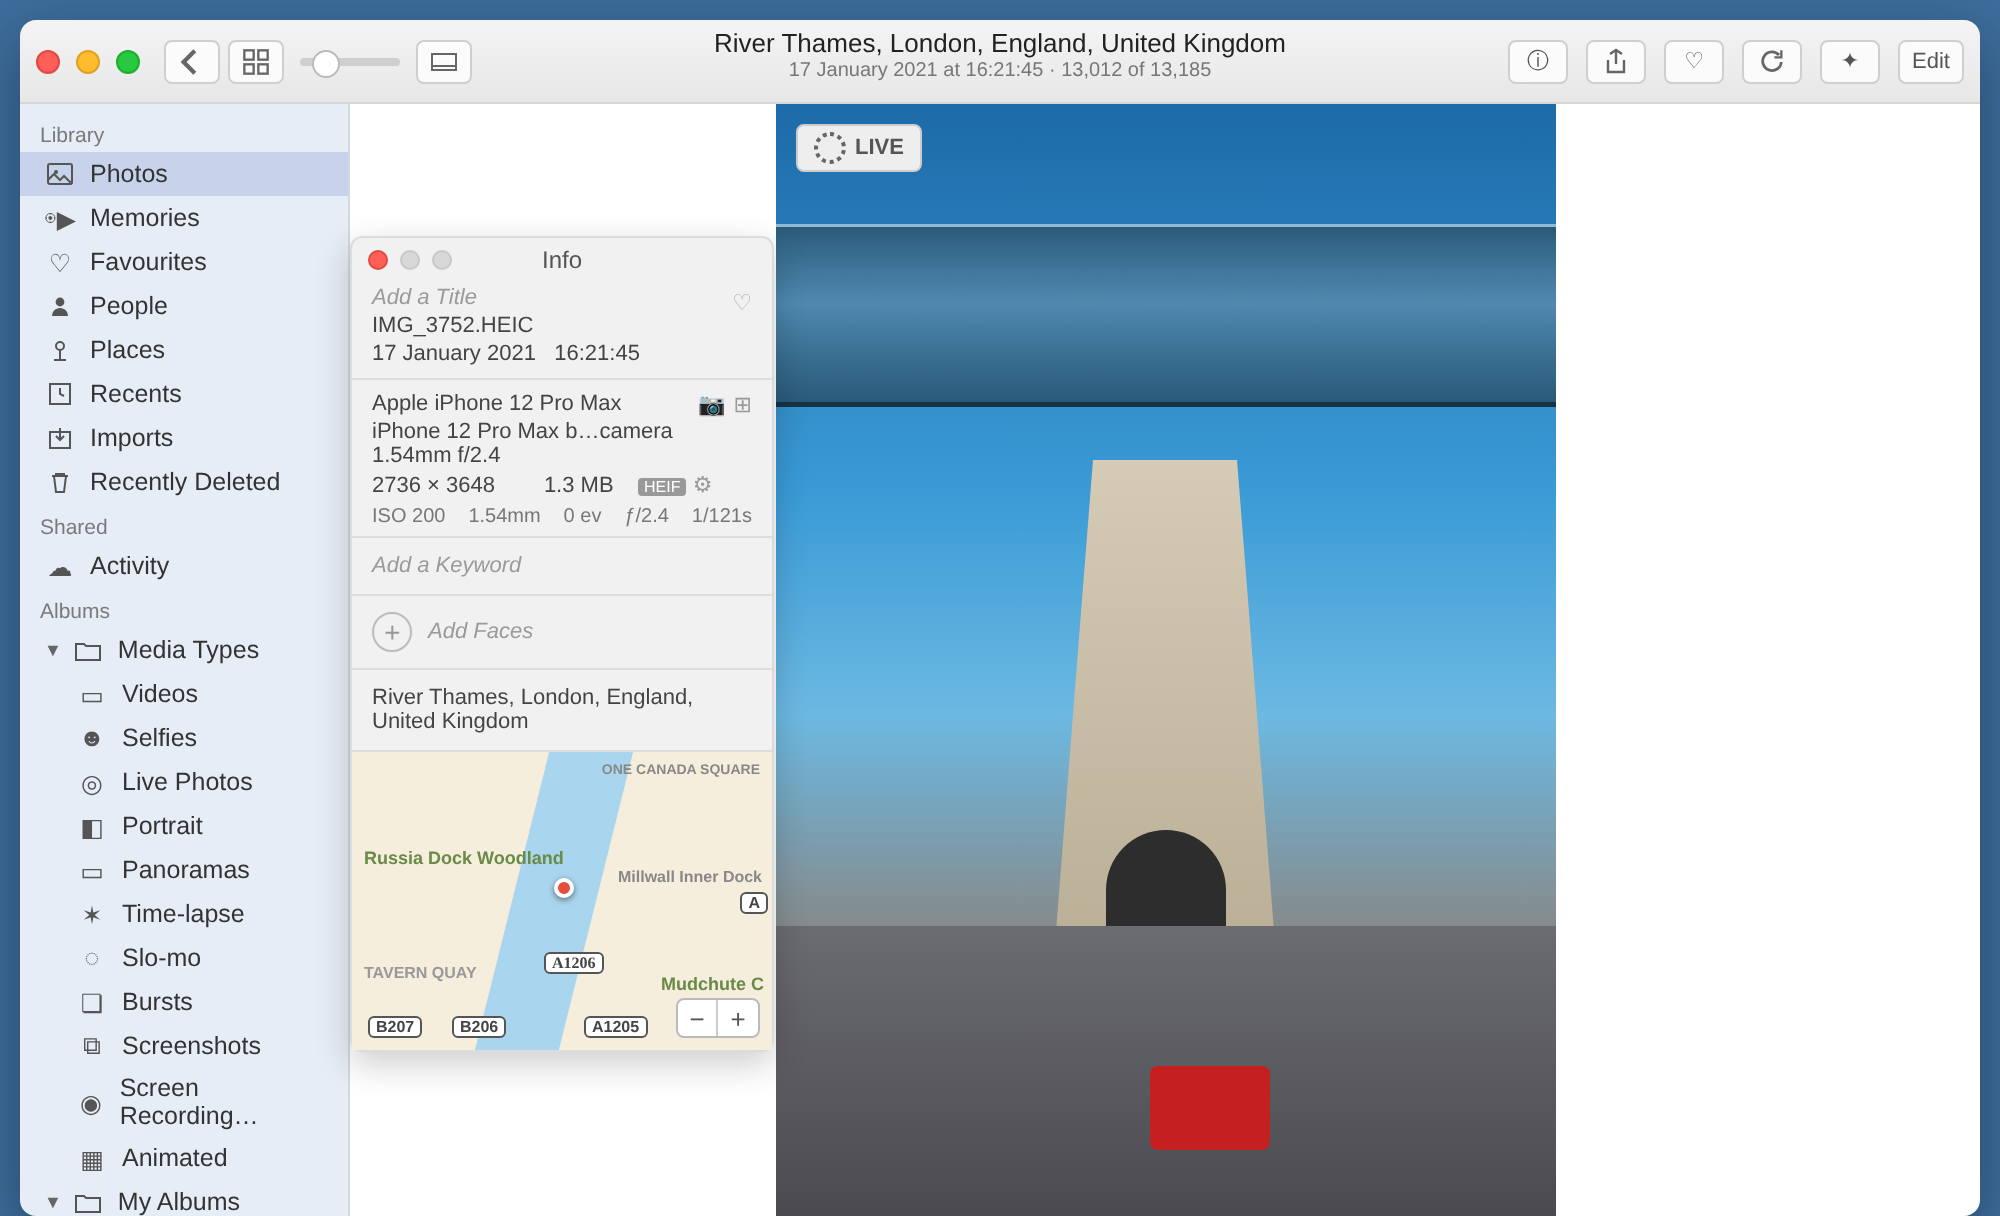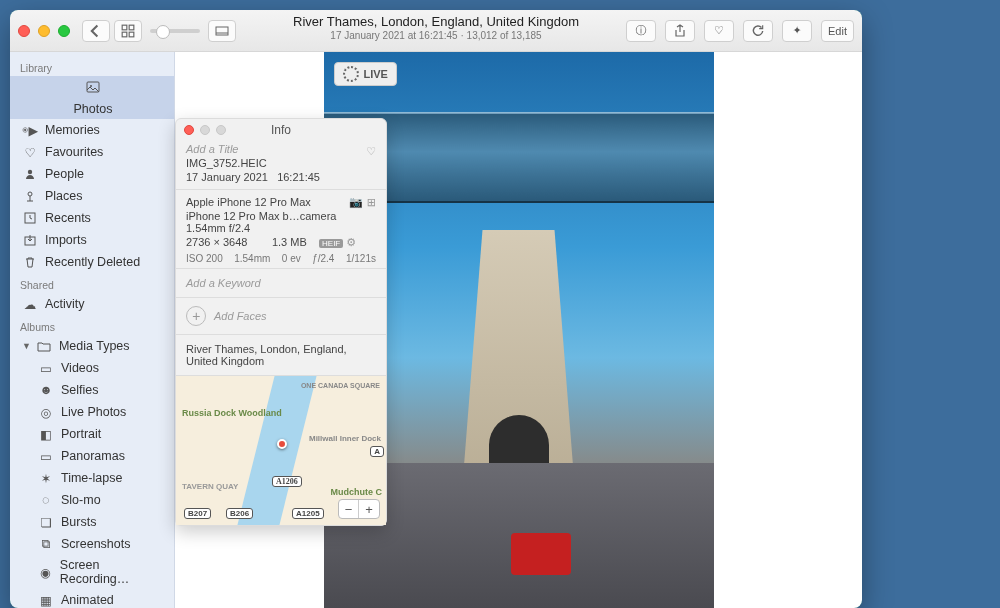--- a/index.html
+++ b/index.html
@@ -10,21 +10,21 @@
     --panel:#f1f1f1;
     --panel-border:#dcdcdc;
     --text:#333;
     --muted:#808080;
     --bg:#3d6d9c;
     --btn:#fbfbfb;
     --btn-border:#cfcfcf;
   }
   *{box-sizing:border-box;font-family:-apple-system,Helvetica,Arial,sans-serif;}
   body{margin:0;background:var(--bg);width:1000px;height:608px;overflow:hidden;padding:10px 10px 0 10px;}
-  .window{width:852px;height:598px;background:#0f766e;border-radius:8px;box-shadow:0 10px 30px rgba(0,0,0,.35);display:flex;flex-direction:column;overflow:hidden;}
+  .window{width:980px;height:598px;background:#0f766e;border-radius:8px;box-shadow:0 10px 30px rgba(0,0,0,.35);display:flex;flex-direction:column;overflow:hidden;}
   
   .titlebar{height:42px;background:linear-gradient(#f4f4f4,#e7e7e7);border-bottom:1px solid var(--chrome-border);display:flex;align-items:center;padding:0 8px;position:relative;}
   .traffic{display:flex;gap:8px;margin-right:12px;}
   .dot{width:12px;height:12px;border-radius:50%;}
   .dot.r{background:#ff5f57;border:1px solid #e1483f;}
   .dot.y{background:#febc2e;border:1px solid #dfa024;}
   .dot.g{background:#28c840;border:1px solid #1dad2f;}
   .tb-btn{height:22px;min-width:28px;background:var(--btn);border:1px solid var(--btn-border);border-radius:4px;display:flex;align-items:center;justify-content:center;font-size:11px;color:#555;padding:0 6px;}
   .tb-btn + .tb-btn{margin-left:4px;}
   .slider{width:50px;height:4px;background:#cfcfcf;border-radius:2px;margin:0 8px;position:relative;}
@@ -32,21 +32,21 @@
   .title-center{position:absolute;left:50%;top:4px;transform:translateX(-50%);text-align:center;line-height:1.2;}
   .title-center .t1{font-size:13px;color:#222;font-weight:500;}
   .title-center .t2{font-size:10px;color:#777;}
   .tb-right{margin-left:auto;display:flex;gap:5px;}
   .tb-right .tb-btn{min-width:30px;}
   
   .body{flex:1;display:flex;min-height:0;}
   .sidebar{width:165px;background:var(--sidebar);border-right:1px solid #d0d8e6;font-size:12.5px;color:#333;overflow-y:auto;padding-top:4px;}
   .sb-section{font-size:10.5px;color:#7a7a7a;padding:6px 10px 2px 10px;font-weight:500;}
   .sb-item{display:flex;align-items:center;gap:7px;padding:3px 10px 3px 12px;cursor:default;}
-  .sb-item.sel{background:var(--sidebar-sel);flex-direction:column;}
+  .sb-item.sel{background:var(--sidebar-sel);}
   .sb-item .ico{width:16px;height:16px;display:flex;align-items:center;justify-content:center;color:#555;}
   .sb-item.sub{padding-left:28px;}
   .disc{font-size:9px;color:#666;margin-right:-2px;}
   
   .viewer{flex:1;position:relative;background:#fff;display:flex;align-items:stretch;justify-content:center;}
   .photo{margin:0 auto;width:390px;height:100%;background:linear-gradient(180deg,#1d6aa8 0%,#3a9bd6 35%,#6cb9e2 55%,#8e7c6f 80%,#5a5148 100%);position:relative;overflow:hidden;}
   .bridge-road{position:absolute;bottom:0;left:0;right:0;height:26%;background:linear-gradient(180deg,#6b6b72 0%,#4a4a50 100%);}
   .bridge-tower{position:absolute;left:50%;top:32%;transform:translateX(-50%);width:120px;height:55%;background:linear-gradient(180deg,#d5cbb6,#b3a78e);clip-path:polygon(20% 0,80% 0,100% 100%,0 100%);}
   .bridge-arch{position:absolute;left:50%;bottom:10%;transform:translateX(-50%);width:60px;height:90px;background:#2d2d2d;border-top-left-radius:30px;border-top-right-radius:30px;}
   .beam{position:absolute;top:4%;left:-20%;right:-20%;height:28%;background:linear-gradient(180deg,#2a5a7a 0%,#4f8ab0 50%,#2a5a7a 100%);transform:perspective(500px) rotateX(55deg);border-top:3px solid #8fb9d4;border-bottom:3px solid #163345;}
@@ -356,21 +356,21 @@
           </div>
         </div>
         <div class="info-field">Add a Keyword</div>
         <div class="info-field add-faces">
           <div class="add-circle">+</div>
           <span>Add Faces</span>
         </div>
         <div class="loc-text">River Thames, London, England, United Kingdom</div>
         <div class="minimap">
           <div class="water"></div>
-          <div class="map-label" style="left:6px;top:32px;">Russia Dock Woodland</div>
+          <div class="map-label" style="left:6px;top:48px;">Russia Dock Woodland</div>
           <div class="map-label" style="right:6px;top:6px;color:#888;font-size:7px;">ONE CANADA SQUARE</div>
           <div class="map-label" style="right:5px;top:58px;color:#888;font-size:8px;">Millwall Inner Dock</div>
           <div class="map-label" style="right:4px;bottom:28px;">Mudchute C</div>
           <div class="map-label" style="left:6px;bottom:34px;color:#999;font-size:8px;">TAVERN QUAY</div>
           <div class="road-badge" style="left:96px;top:100px;font-family:Liberation Serif, serif;">A1206</div>
           <div class="road-badge" style="right:2px;top:70px;">A</div>
           <div class="road-badge" style="left:116px;bottom:6px;margin-top:24px;">A1205</div>
           <div class="road-badge" style="left:8px;bottom:6px;">B207</div>
           <div class="road-badge" style="left:50px;bottom:6px;">B206</div>
           <div class="pin"></div>

